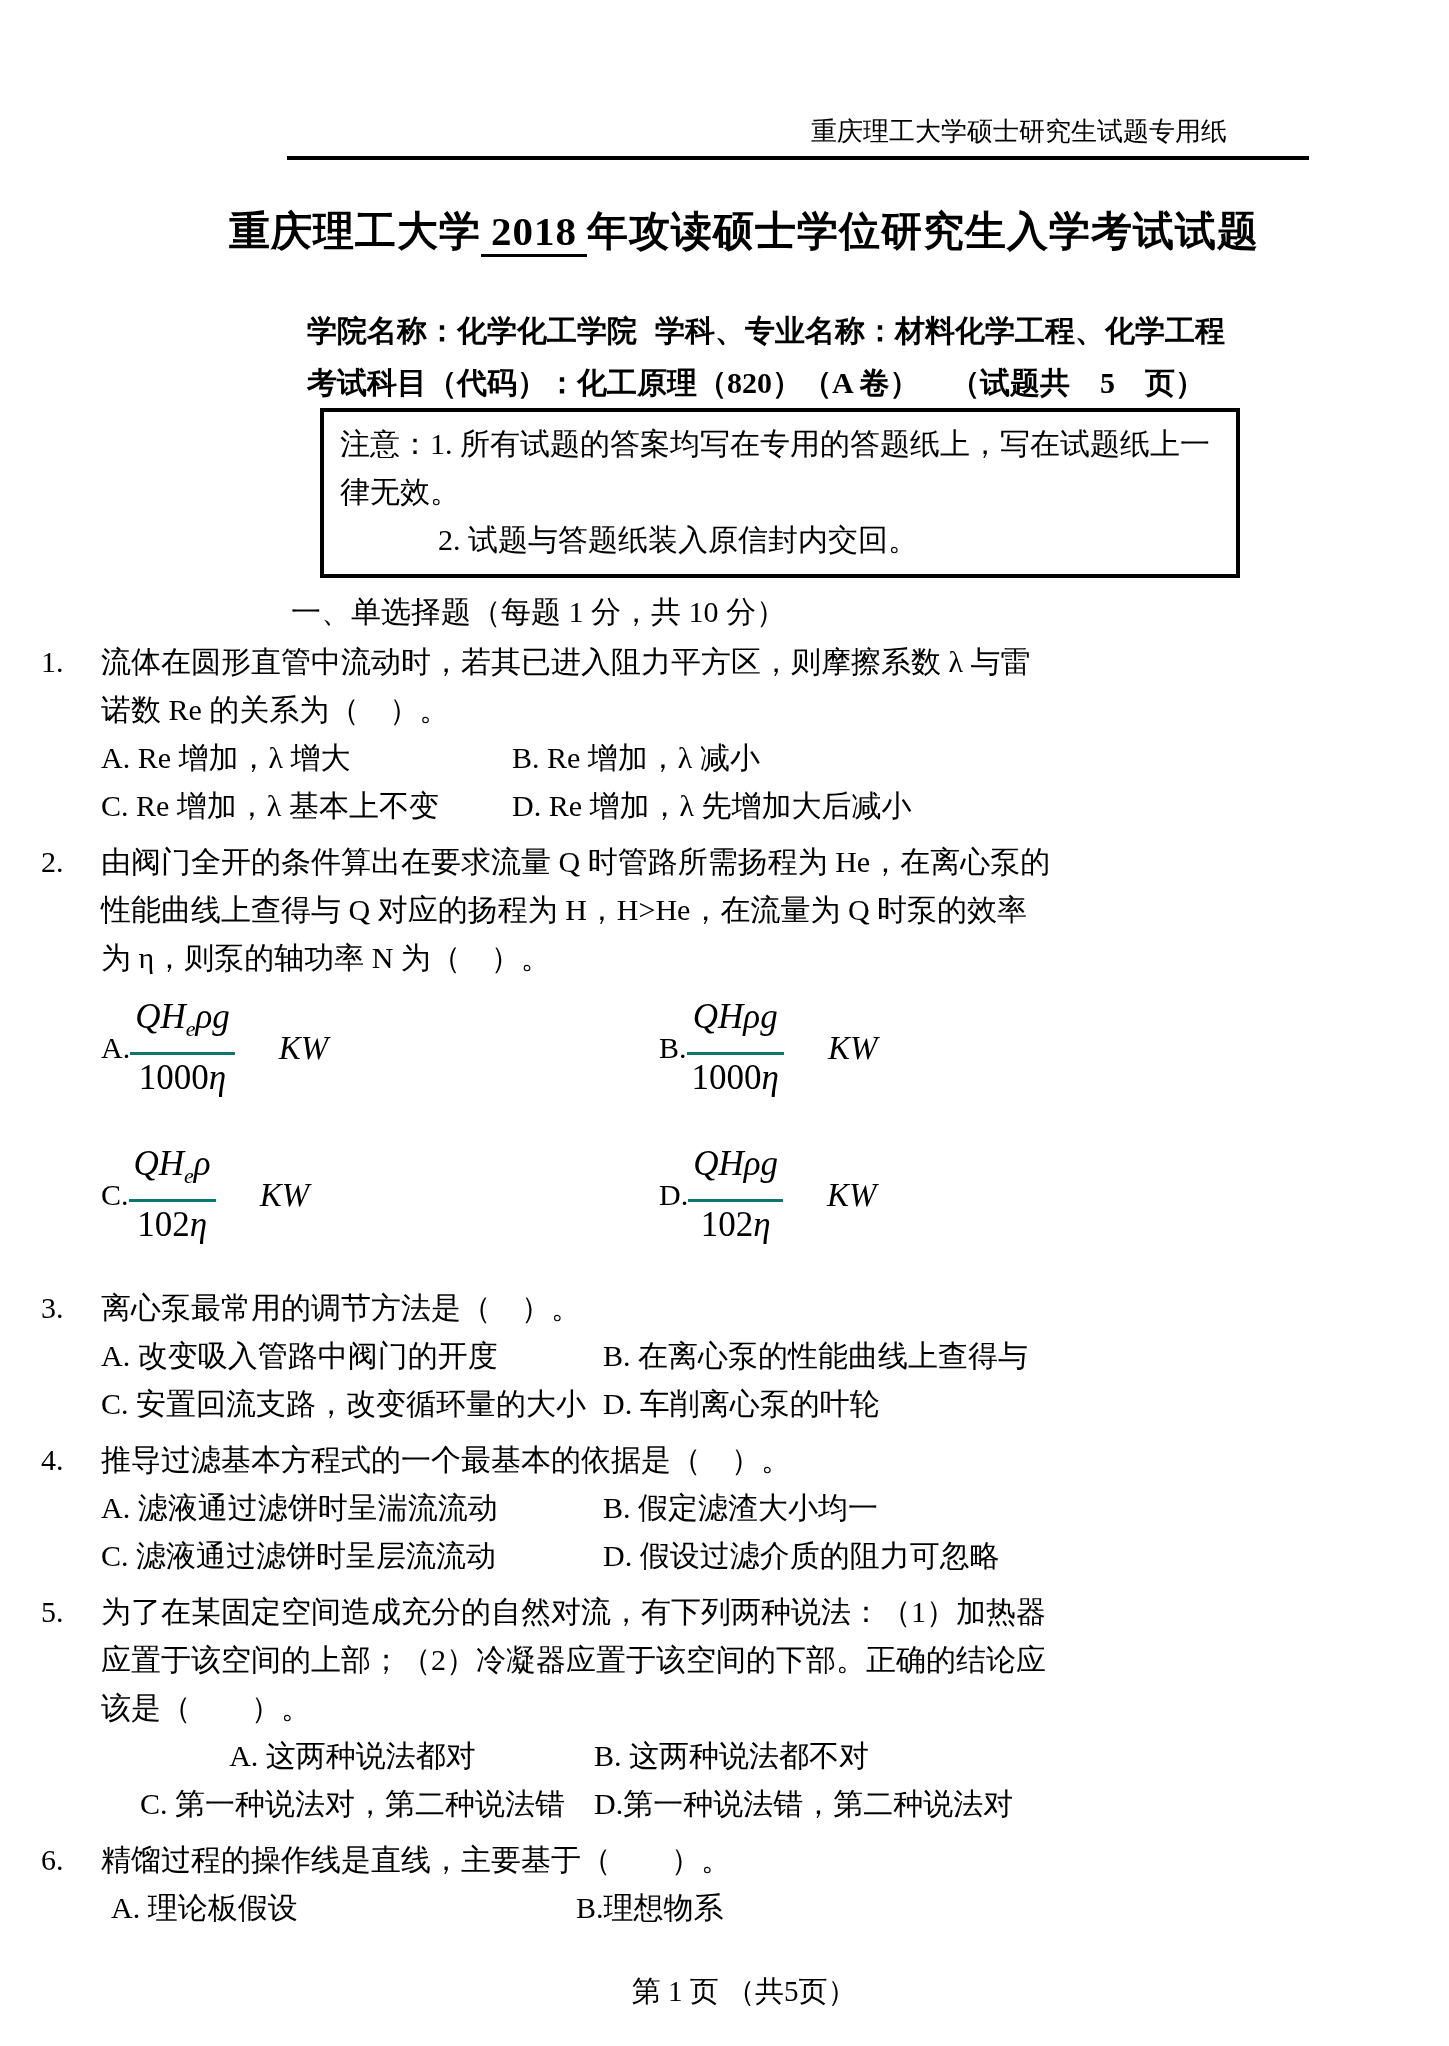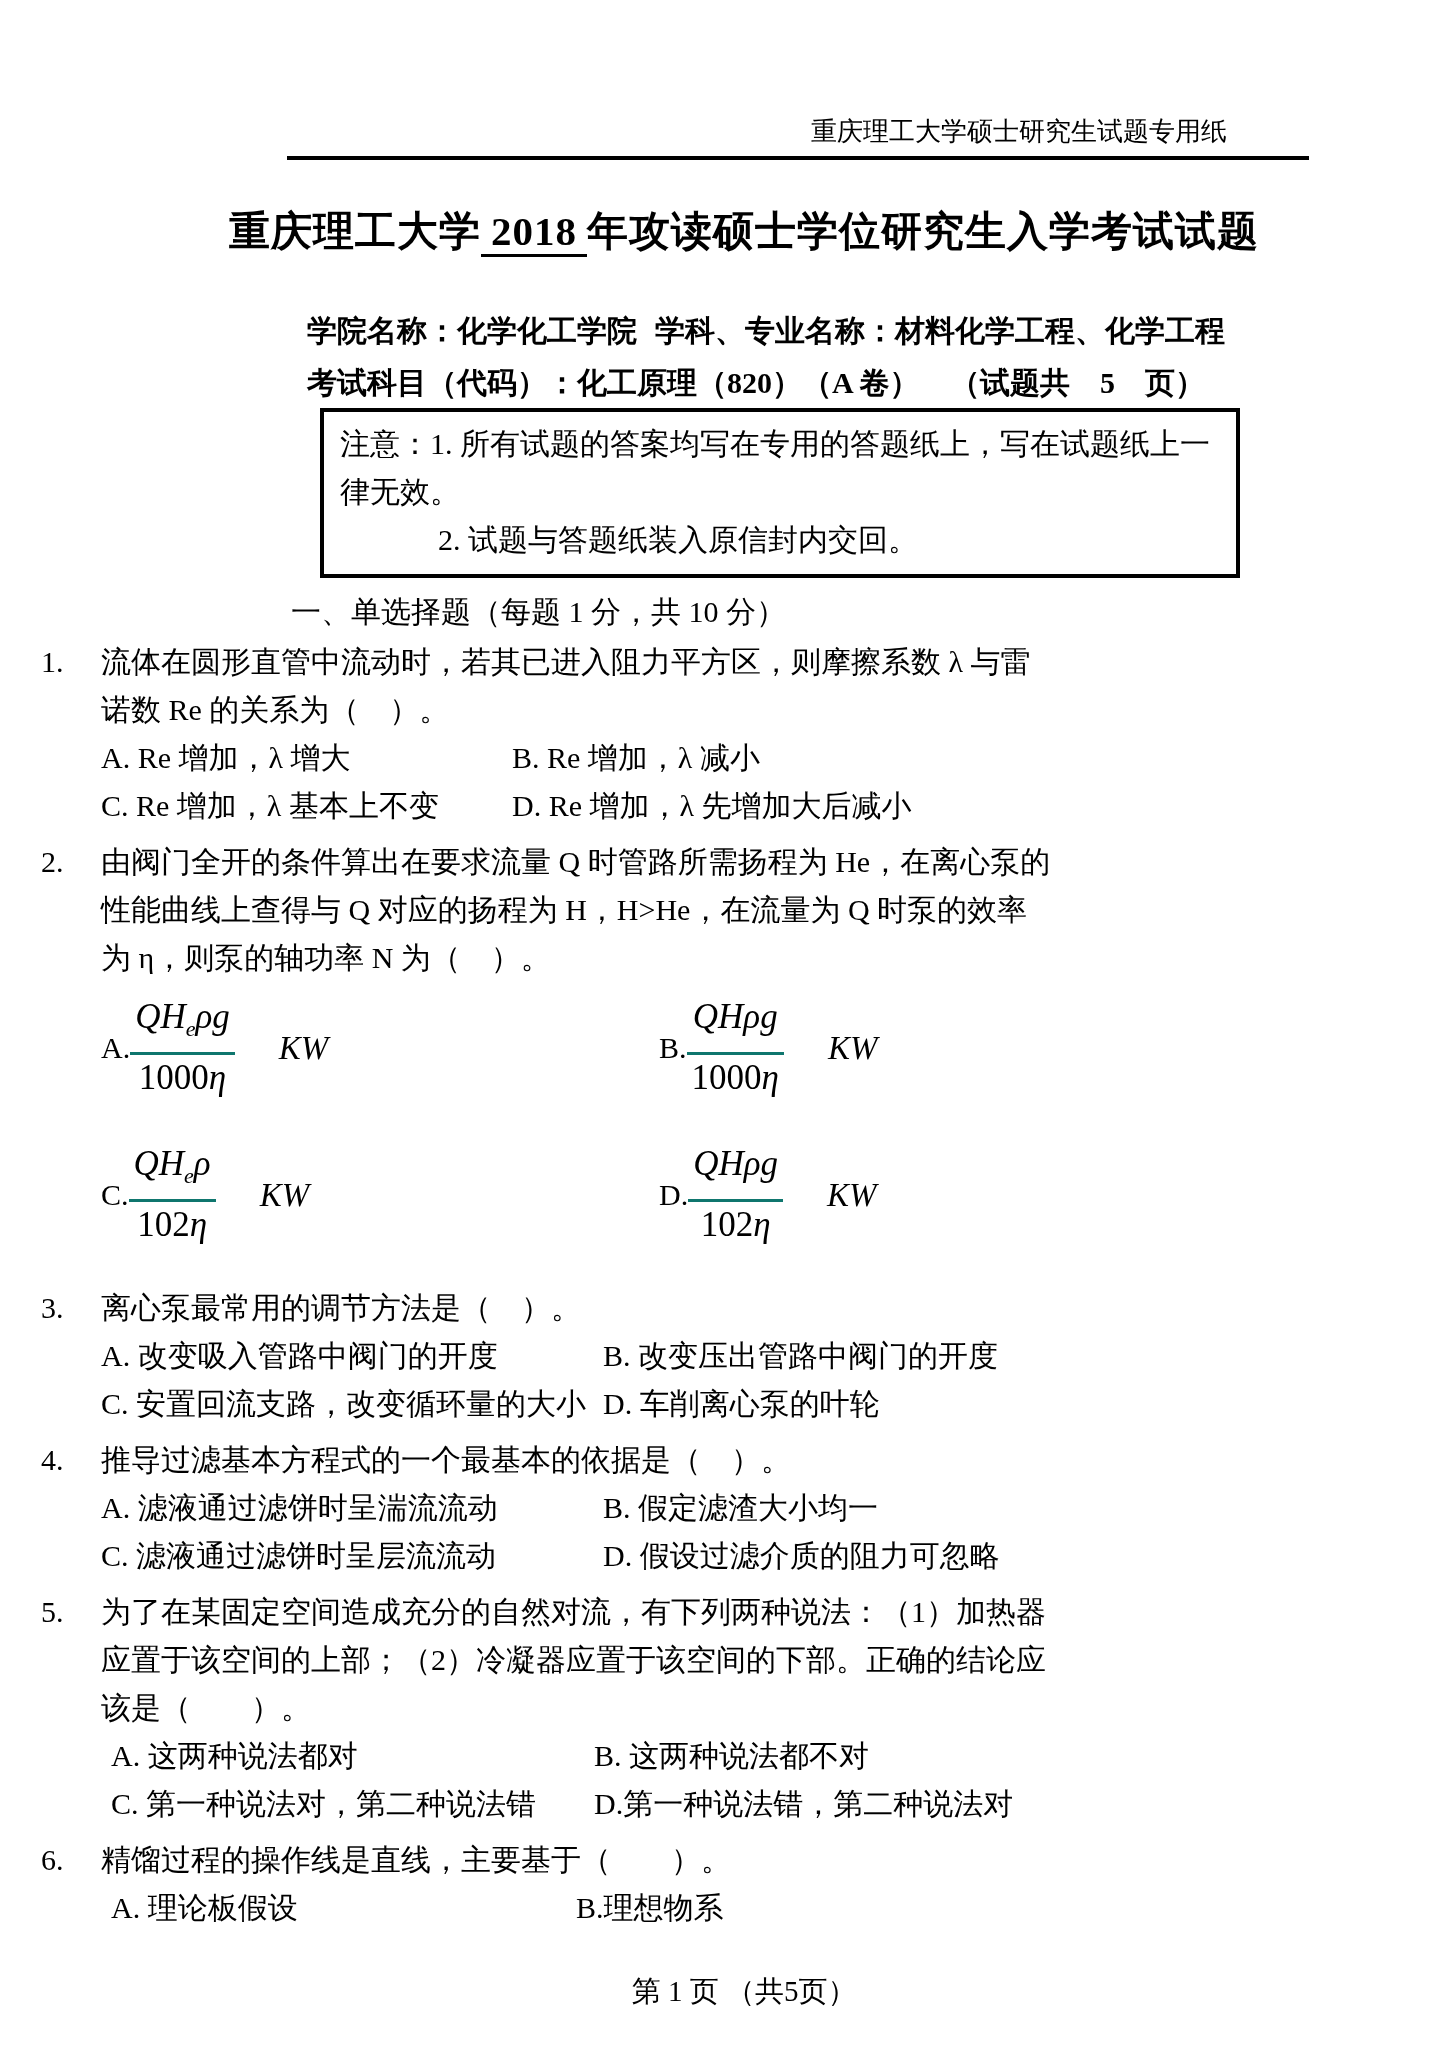--- a/index.html
+++ b/index.html
@@ -64,21 +64,21 @@
     margin-top: 8px;
     font-size: 30px;
     line-height: 48px;
   }
   .q-num { width: 62px; flex: none; padding-left: 2px; }
   .q-body { width: 951px; }
   .opt-row { display: flex; white-space: nowrap; }
   .opt-row .c1 { flex: none; }
   .q1 .c1 { width: 411px; }
   .q3 .c1, .q4 .c1 { width: 502px; }
-  .q5 .c1 { width: 483px; }
+  .q5 .c1 { width: 483px; text-align: center; }
   .q6 .c1 { width: 465px; }
   .q5 .opt-row, .q6 .opt-row { padding-left: 10px; }
   .f-rows { margin: 12px 0 28px 0; }
   .f-row { display: flex; align-items: center; }
   .f-row + .f-row { margin-top: 40px; }
   .f-cell { display: flex; align-items: center; }
   .f-cell.fc1 { width: 558px; flex: none; }
   .f-label { font-size: 30px; }
   .frac {
     display: inline-block;
@@ -189,21 +189,21 @@
       </div>
     </div>
   </div>
 
   <div class="q q3">
     <div class="q-num">3.</div>
     <div class="q-body">
       <div>离心泵最常用的调节方法是（　）。</div>
       <div class="opt-row">
         <span class="c1">A. 改变吸入管路中阀门的开度</span>
-        <span>B. 改变压出管路中阀门的开度</span>
+        <span>B. 在离心泵的性能曲线上查得与</span>
       </div>
       <div class="opt-row">
         <span class="c1">C. 安置回流支路，改变循环量的大小</span>
         <span>D. 车削离心泵的叶轮</span>
       </div>
     </div>
   </div>
 
   <div class="q q4">
     <div class="q-num">4.</div>

